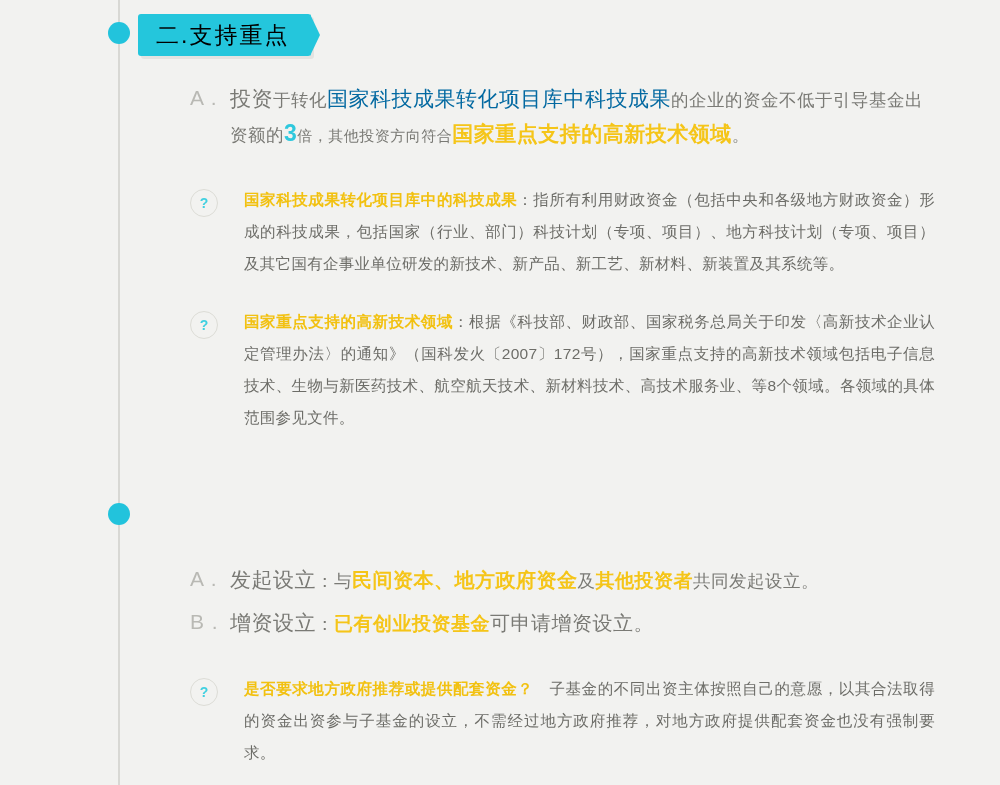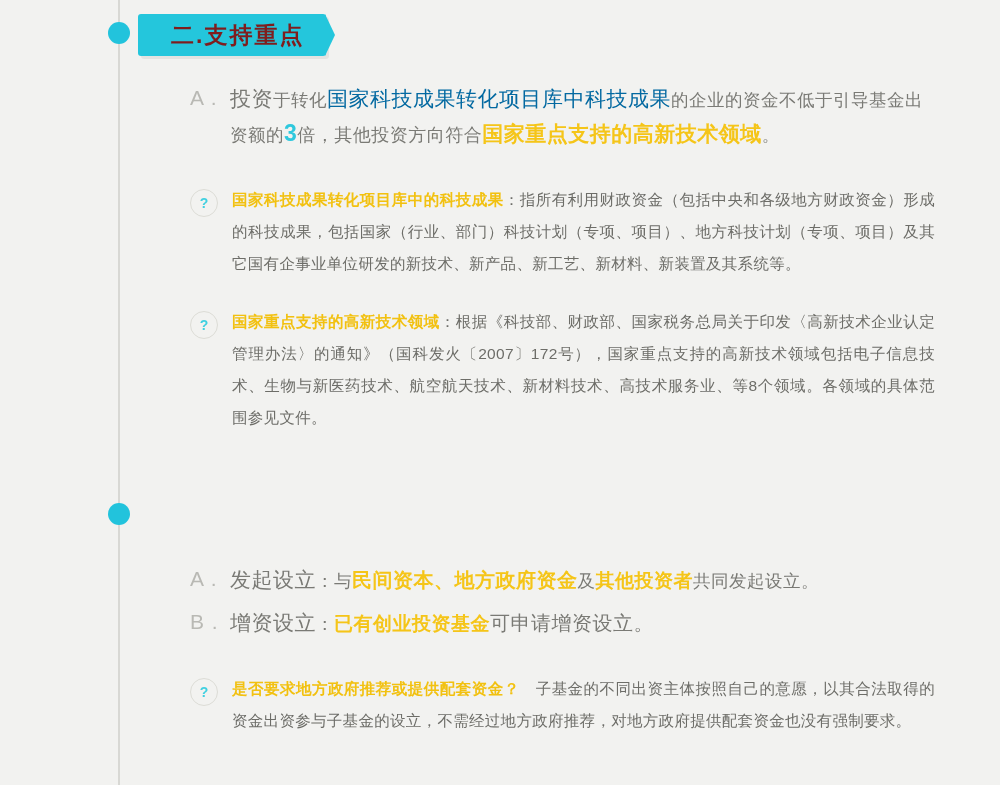--- a/index.html
+++ b/index.html
@@ -48,27 +48,27 @@
     height: 22px;
     border-radius: 50%;
     background: #22c3dc;
   }
   .head-banner {
     position: absolute;
     left: 138px;
     top: 0;
     height: 42px;
     background: #24c6dc;
-    color: #7f1d1d;
+    color: #000000;
     font-size: 23px;
-    font-weight: bold;
+    font-weight: normal;
     letter-spacing: 2px;
     display: flex;
     align-items: center;
-    padding: 0 22px 0 33px;
+    padding: 0 22px 0 18px;
     border-radius: 3px;
     box-shadow: 3px 3px 0 rgba(0,0,0,0.06);
   }
   .head-banner::after {
     content: "";
     position: absolute;
     right: -9px;
     top: 0;
     width: 0;
     height: 0;
@@ -127,21 +127,21 @@
     color: #3fd0e0;
     font-size: 14px;
     font-weight: bold;
     display: flex;
     align-items: center;
     justify-content: center;
     margin-top: 5px;
     background: #f2f2f0;
   }
   .note-body {
-    margin-left: 14px;
+    margin-left: 26px;
     font-size: 15.5px;
     line-height: 32px;
     color: #6d6d68;
     text-align: justify;
     letter-spacing: 0.3px;
   }
   .note-title { color: #f2c110; font-weight: bold; }
 
   .spacer-8 { height: 8px; }
   .spacer-16 { height: 16px; }
@@ -158,21 +158,21 @@
     <div class="section-head">
       <div class="dot"></div>
       <div class="head-banner">二.支持重点</div>
     </div>
 
     <div class="spacer-22"></div>
 
     <div class="item">
       <div class="item-letter">A .</div>
       <div class="item-body big">
-        <span>投资</span><span class="" style="font-size:17.5px">于转化</span><span class="hl-cyan">国家科技成果转化项目库中科技成果</span><span style="font-size:17.5px">的企业的资金不低于引导基金出资额的</span><span class="num-cyan">3</span><span style="font-size:18px">倍，其他投资方向符合</span><span class="hl-yellow">国家重点支持的高新技术领域</span><span style="font-size:17.5px">。</span>
+        <span>投资</span><span class="" style="font-size:17.5px">于转化</span><span class="hl-cyan">国家科技成果转化项目库中科技成果</span><span style="font-size:17.5px">的企业的资金不低于引导基金出资额的</span><span class="num-cyan">3</span><span style="font-size:15px">倍，其他投资方向符合</span><span class="hl-yellow">国家重点支持的高新技术领域</span><span style="font-size:17.5px">。</span>
       </div>
     </div>
 
     <div class="spacer-22"></div>
 
     <div class="note">
       <div class="q-badge">?</div>
       <div class="note-body">
         <span class="note-title">国家科技成果转化项目库中的科技成果</span><span>：指所有利用财政资金（包括中央和各级地方财政资金）形成的科技成果，包括国家（行业、部门）科技计划（专项、项目）、地方科技计划（专项、项目）及其它国有企事业单位研发的新技术、新产品、新工艺、新材料、新装置及其系统等。</span>
       </div>

